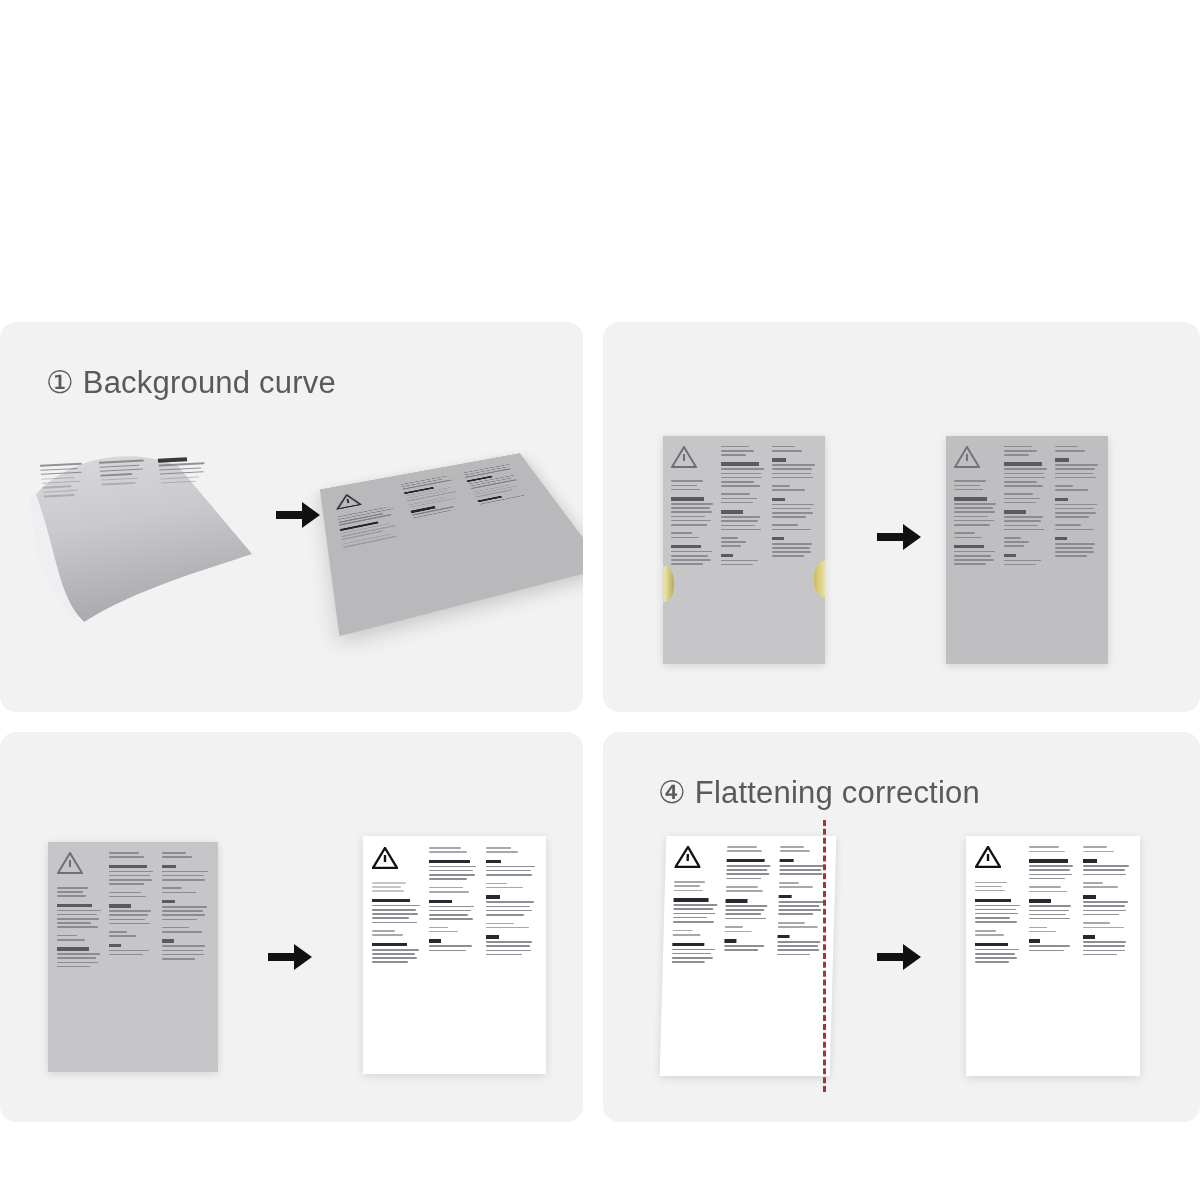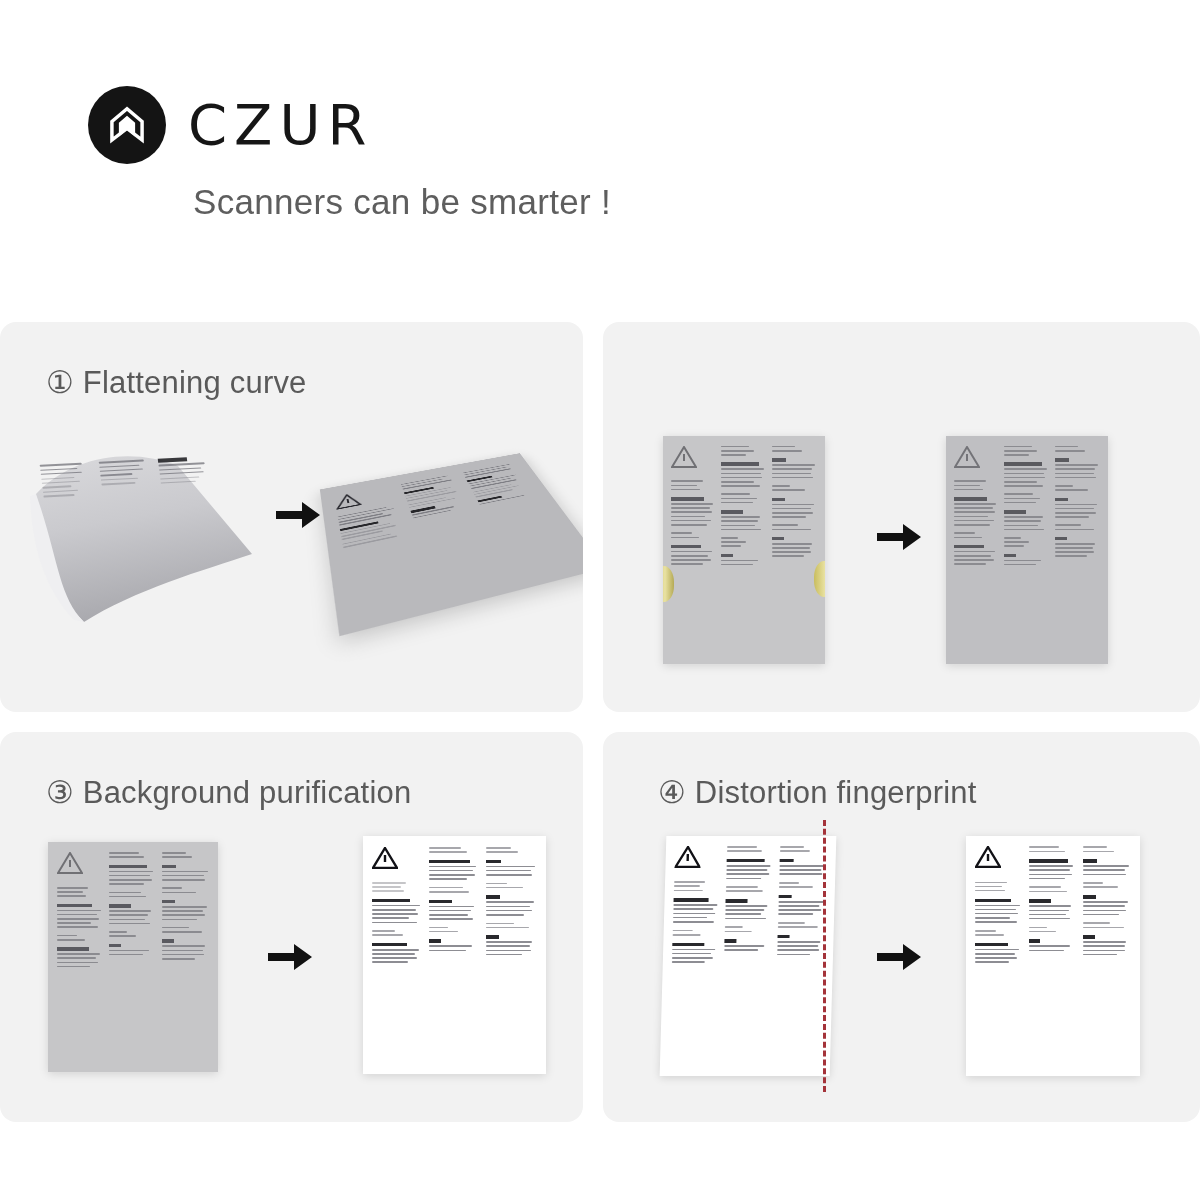--- a/index.html
+++ b/index.html
@@ -97,39 +97,25 @@
   .dash-line { position: absolute; left: 220px; top: -12px; width: 0; height: 272px;
                border-left: 3px dashed #a4333a; }
 
   .nowrap { white-space: nowrap; }
 </style>
 </head>
 <body>
 
 <div class="page">
 
-  <div class="header">
-    <div class="brand-row">
-      <div class="logo-mark">
-        <svg viewBox="0 0 100 100" width="58" height="58" aria-hidden="true">
-          <g fill="none" stroke="#ffffff" stroke-width="6" stroke-linejoin="miter">
-            <path d="M50 22 L24 44 L24 76 L50 56 L76 76 L76 44 Z"></path>
-          </g>
-          <path d="M50 34 L36 46 L36 70 L50 58 L64 70 L64 46 Z" fill="#ffffff"></path>
-        </svg>
-      </div>
-      <div class="brand-name">CZUR</div>
-    </div>
-    <div class="tagline">Scanners can be smarter !</div>
-  </div>
 
   <div class="grid">
 
     <div class="card card-1">
-      <div class="card-title nowrap">① Flattening curve</div>
+      <div class="card-title nowrap">① Background curve</div>
       <div class="card-body">
 
         <div class="curl-wrap">
           <svg viewBox="0 0 250 190" preserveAspectRatio="none" aria-hidden="true">
             <defs>
               <linearGradient id="curlg" x1="0" y1="0" x2="0.25" y2="1">
                 <stop offset="0%" stop-color="#d9d9dc"></stop>
                 <stop offset="45%" stop-color="#cacace"></stop>
                 <stop offset="100%" stop-color="#a9a9ae"></stop>
               </linearGradient>
@@ -496,21 +482,20 @@
                   <div class="tline" style="width:72%"></div>
                 </div>
             </div>
           </div>
         </div>
 
       </div>
     </div>
 
     <div class="card card-3">
-      <div class="card-title nowrap">③ Background purification</div>
       <div class="card-body">
 
         <div class="c3-left doc gray doc-shadow">
           <div class="doc-inner">
             <div class="doc-col">
               <div class="warn-tri">
                 <svg viewBox="0 0 26 22" aria-hidden="true">
                   <path d="M13 1 L25 21 H1 Z" fill="none" stroke="#2a2a30" stroke-width="2"></path>
                   <rect x="12" y="8" width="2" height="7" fill="#2a2a30"></rect>
                 </svg>
@@ -717,21 +702,21 @@
                   <div class="tline" style="width:70%"></div>
                 </div>
             </div>
           </div>
         </div>
 
       </div>
     </div>
 
     <div class="card card-4">
-      <div class="card-title nowrap">④ Distortion fingerprint</div>
+      <div class="card-title nowrap">④ Flattening correction</div>
       <div class="card-body">
 
         <div class="c4-left doc doc-shadow">
           <div class="doc-inner">
             <div class="doc-col">
               <div class="warn-tri">
                 <svg viewBox="0 0 26 22" aria-hidden="true">
                   <path d="M13 1 L25 21 H1 Z" fill="none" stroke="#111116" stroke-width="2.4"></path>
                   <rect x="11.8" y="8" width="2.4" height="7" fill="#111116"></rect>
                 </svg>

